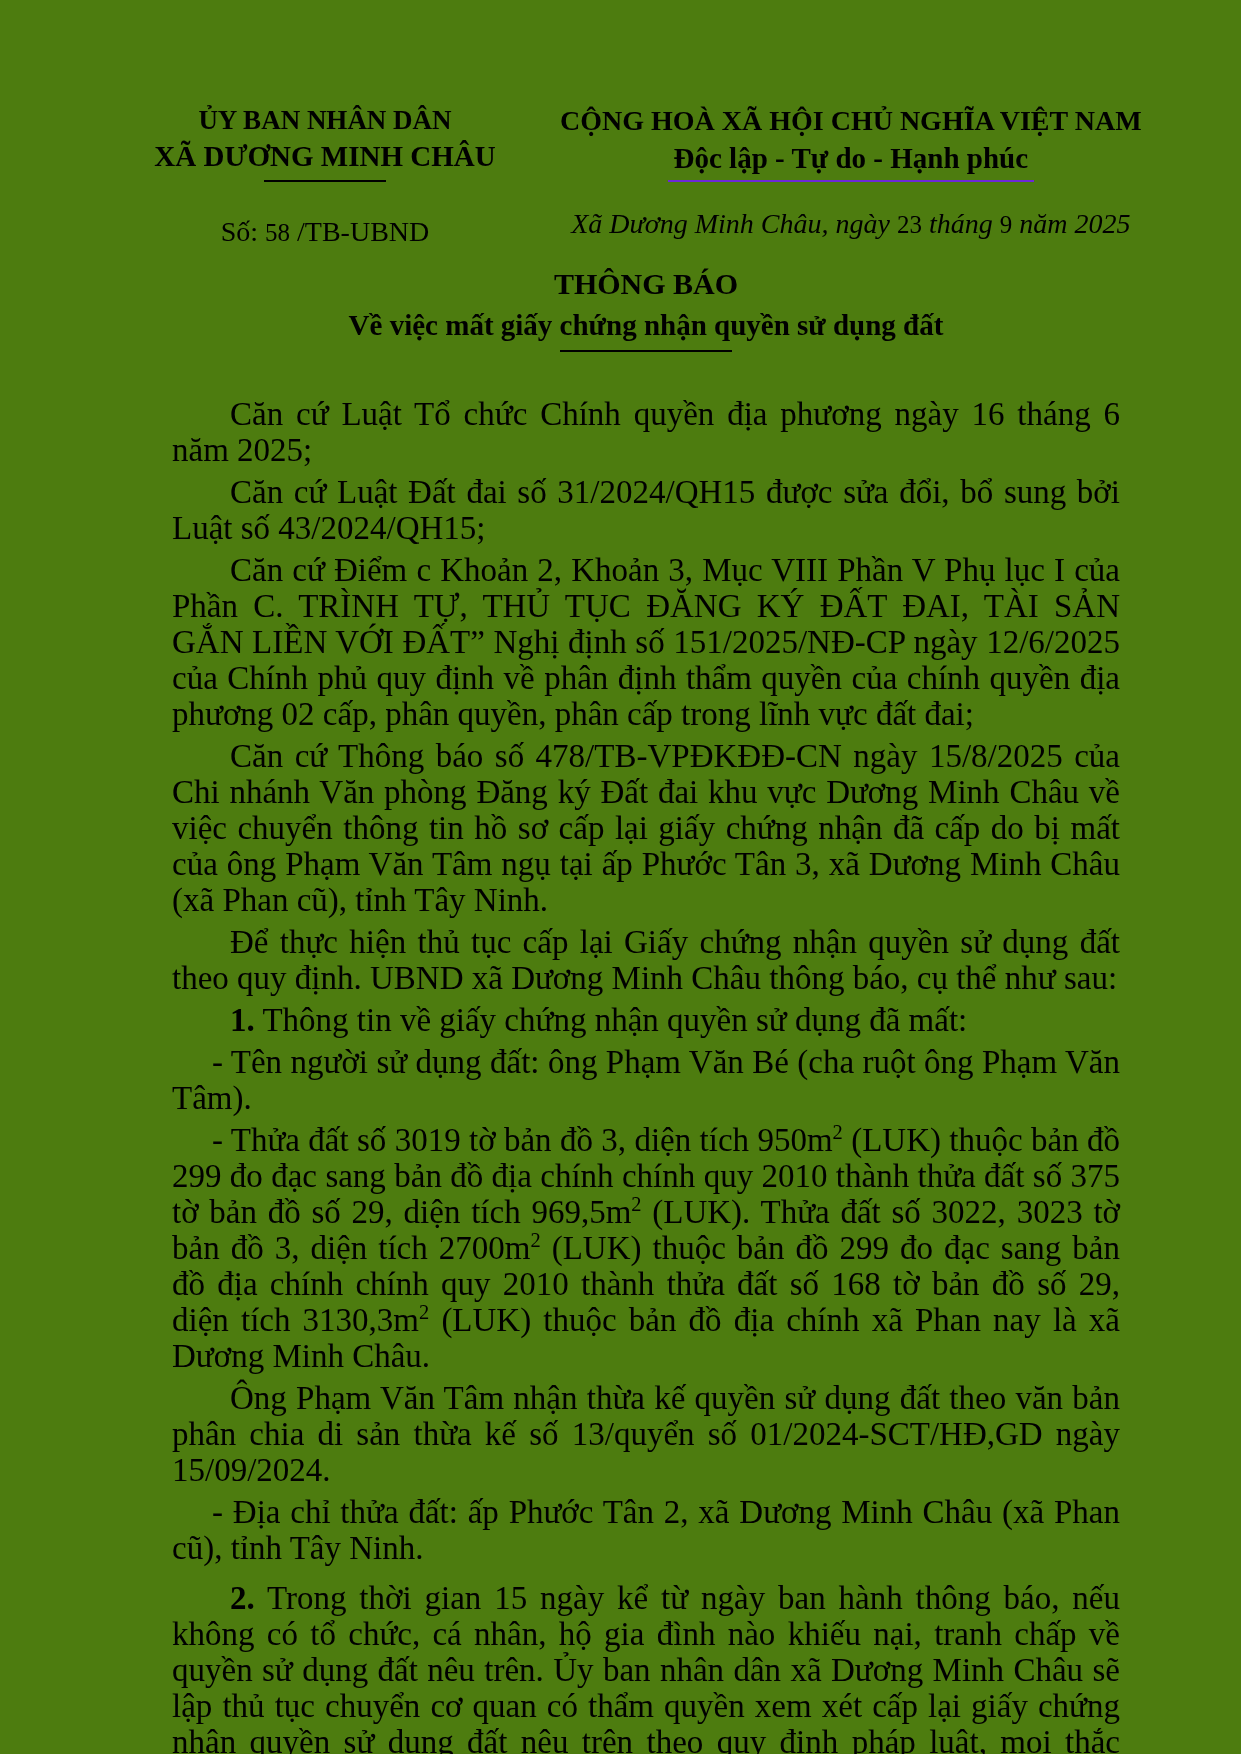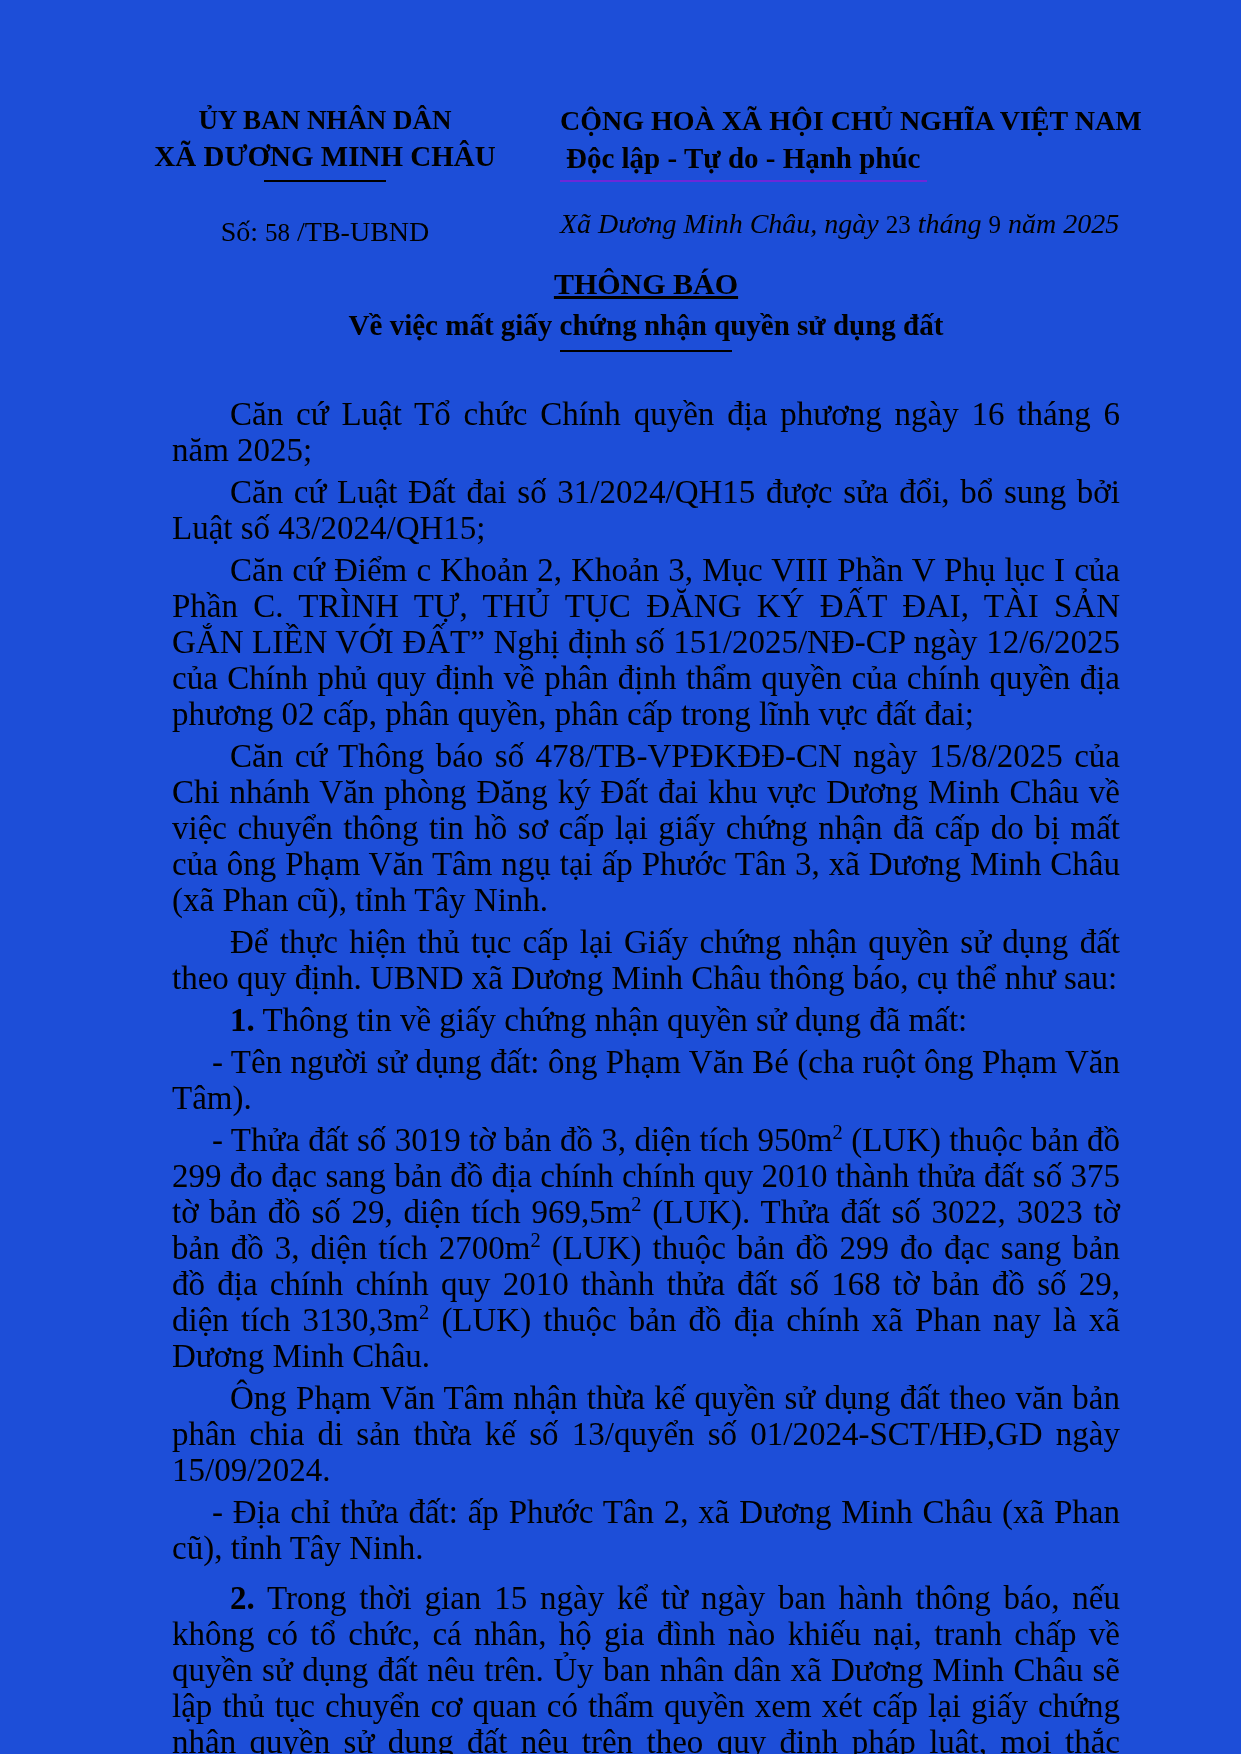--- a/index.html
+++ b/index.html
@@ -1,37 +1,37 @@
 <!DOCTYPE html>
 <html><head>
 <meta charset="utf-8">
 <style>
   * { margin:0; padding:0; box-sizing:border-box; }
   html, body { background:#ffffff; }
   .page {
     width:1241px; height:1754px; margin:0 auto; overflow:hidden;
-    background:#1d4ed8; color:#000;
+    background:#4d7c0f; color:#000;
     font-family:"Liberation Serif","DejaVu Serif",serif;
     padding:103px 121px 0 172px; position:relative;
   }
   .header-row { display:flex; align-items:flex-start; }
   .header-left { width:470px; margin-left:-82px; text-align:center; flex:none; }
-  .header-right { flex:1; text-align:left; }
+  .header-right { flex:1; text-align:center; }
   .org-line1 { font-weight:bold; font-size:27px; line-height:35px; white-space:nowrap; }
   .org-line2 { font-weight:bold; font-size:29px; line-height:37px; white-space:nowrap; }
   .rule-small { width:122px; border-bottom:2px solid #000; margin:5px auto 0; }
   .doc-number { font-size:28px; margin-top:34px; white-space:nowrap; }
   .num-fill { font-size:25px; }
   .nat-line1 { font-weight:bold; font-size:28px; line-height:36px; white-space:nowrap; }
   .nat-line2 { font-weight:bold; font-size:29px; line-height:38px; display:inline-block;
                border-bottom:2px solid #6d28d9; padding:0 6px 3px; white-space:nowrap; }
   .date-line { font-style:italic; font-size:28px; margin-top:26px; white-space:nowrap; }
   .date-num { font-style:normal; font-size:25px; }
   .title-block { text-align:center; margin-top:16px; }
-  .title-main { font-weight:bold; font-size:30px; line-height:40px;text-decoration:underline; }
+  .title-main { font-weight:bold; font-size:30px; line-height:40px; }
   .title-sub { font-weight:bold; font-size:29px; line-height:42px; }
   .title-rule { width:172px; border-bottom:2px solid #000; margin:4px auto 0; }
   .body-block { margin-top:44px; }
   .para { font-size:33px; line-height:36px; text-align:justify; text-indent:58px; margin-bottom:6px; }
   .para.dash { text-indent:40px; }
   .para.gap { margin-top:14px; }
   .para sup { font-size:0.62em; line-height:0; }
 </style>
 </head>
 <body>

